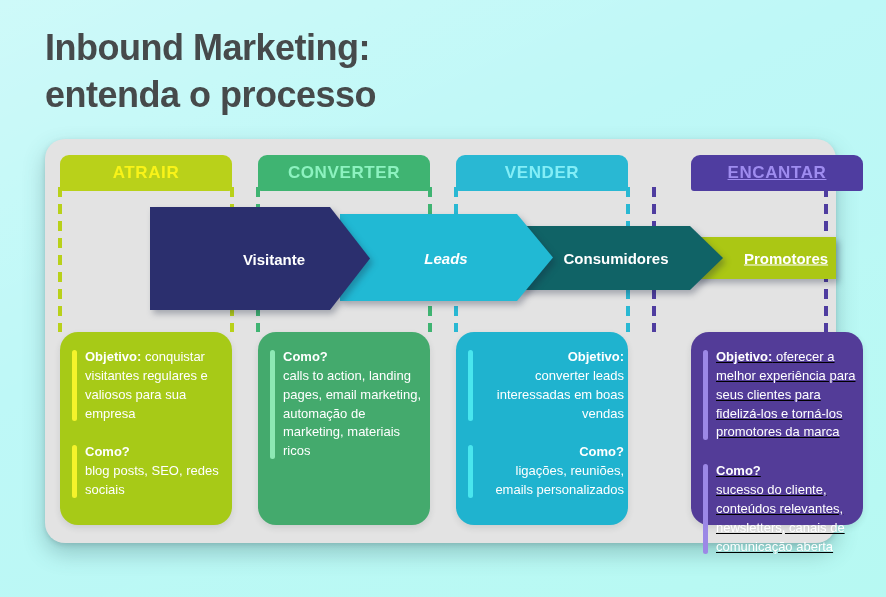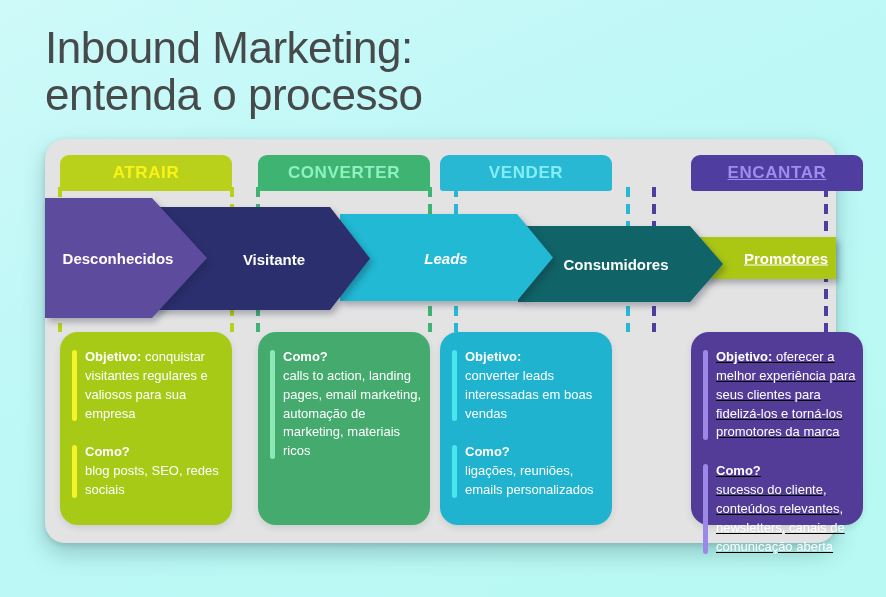--- a/index.html
+++ b/index.html
@@ -9,21 +9,21 @@
     overflow: hidden;
   }
   .stage {
     position: relative;
     width: 886px; height: 597px;
     background: linear-gradient(155deg, rgba(255,255,255,.25) 0%, rgba(255,255,255,0) 40%, rgba(150,255,220,.18) 100%), var(--page-bg, #bef8f7);
   }
   .title {
     position: absolute; left: 45px; top: 24px;
     color: var(--title-text, #464a4b);
-    font-size: 44px; font-weight: 400; line-height: 47px;
+    font-size: 36px; font-weight: 700; line-height: 47px;
     letter-spacing: -0.5px;
   }
   .panel {
     position: absolute; left: 45px; top: 139px;
     width: 791px; height: 404px;
     background: var(--panel-bg, #e3e3e3);
     border-radius: 20px;
     box-shadow: 0 10px 22px rgba(45,85,90,.30), 0 2px 5px rgba(45,85,90,.18);
     z-index: 0;
   }
@@ -48,21 +48,21 @@
     background: var(--card-bg);
     border-radius: 18px;
     padding: 16px 4px 18px 12px;
     z-index: 2;
     box-shadow: 0 3px 6px rgba(40,60,60,.12);
   }
   .c1 .col-header, .c1 .card { left: 60px; }
   .c1 .dash-l { left: 58px; } .c1 .dash-r { left: 230px; }
   .c2 .col-header, .c2 .card { left: 258px; }
   .c2 .dash-l { left: 256px; } .c2 .dash-r { left: 428px; }
-  .c3 .col-header, .c3 .card { left: 440px; }
+  .c3 .col-header, .c3 .card { left: 456px; text-align: right; }
   .c3 .dash-l { left: 454px; } .c3 .dash-r { left: 626px; }
   .c4 .col-header, .c4 .card { left: 691px; text-decoration: underline; }
   .c4 .dash-l { left: 652px; } .c4 .dash-r { left: 824px; }
   
   .block { position: relative; padding-left: 13px; margin-bottom: 20px; }
   .bar {
     position: absolute; left: 0; top: 2px; bottom: 2px; width: 5px;
     border-radius: 3px; background: var(--accent);
   }
   .block-text { color: #fff; font-size: 13px; line-height: 1.45; }
@@ -82,21 +82,21 @@
   .arrow-label {
     position: absolute; top: 50%; transform: translate(-50%, -50%);
     color: #fff; font-size: 15px; font-weight: 700; white-space: nowrap;
   }
   .a1 { left: 45px; top: 198px; width: 162px; height: 120px; --tip: 55px; z-index: 10; }
   .a1 .arrow-label { left: 73px; }
   .a2 { left: 150px; top: 207px; width: 220px; height: 103px; --tip: 40px; z-index: 9; text-align: right; }
   .a2 .arrow-label { left: 124px; }
   .a3 { left: 340px; top: 214px; width: 213px; height: 87px; --tip: 36px; z-index: 8; font-style: italic; }
   .a3 .arrow-label { left: 106px; }
-  .a4 { left: 518px; top: 226px; width: 205px; height: 76px; --tip: 33px; z-index: 7; }
+  .a4 { left: 518px; top: 226px; width: 205px; height: 64px; --tip: 33px; z-index: 7; }
   .a4 .arrow-label { left: 98px; }
   .a5 { left: 692px; top: 237px; width: 144px; height: 42px; --tip: 0px; z-index: 6; }
   .a5 .arrow-label { left: 94px; text-decoration: underline; }
 </style>
 </head>
 <body>
 
 <div class="stage" style="--page-bg: #bef8f7; --panel-bg: #e3e3e3; --title-text: #464a4b;">
 
   <div class="title">
@@ -168,24 +168,20 @@
         <span class="bar"></span>
         <p class="block-text"><strong>Objetivo:</strong> <span class="txt">oferecer a melhor experiência para seus clientes para fidelizá-los e torná-los promotores da marca</span></p>
       </div>
       <div class="block como">
         <span class="bar"></span>
         <p class="block-text"><strong>Como?</strong> <span class="txt">sucesso do cliente, conteúdos relevantes, newsletters, canais de comunicação aberta</span></p>
       </div>
     </div>
   </div>
 
-  <div class="arrow a1" style="--arrow-bg: #5d4b9e;">
-    <div class="arrow-shape"></div>
-    <div class="arrow-label">Desconhecidos</div>
-  </div>
   <div class="arrow a2" style="--arrow-bg: #2b2f6e;">
     <div class="arrow-shape"></div>
     <div class="arrow-label">Visitante</div>
   </div>
   <div class="arrow a3" style="--arrow-bg: #21b9d4;">
     <div class="arrow-shape"></div>
     <div class="arrow-label">Leads</div>
   </div>
   <div class="arrow a4" style="--arrow-bg: #106366;">
     <div class="arrow-shape"></div>

